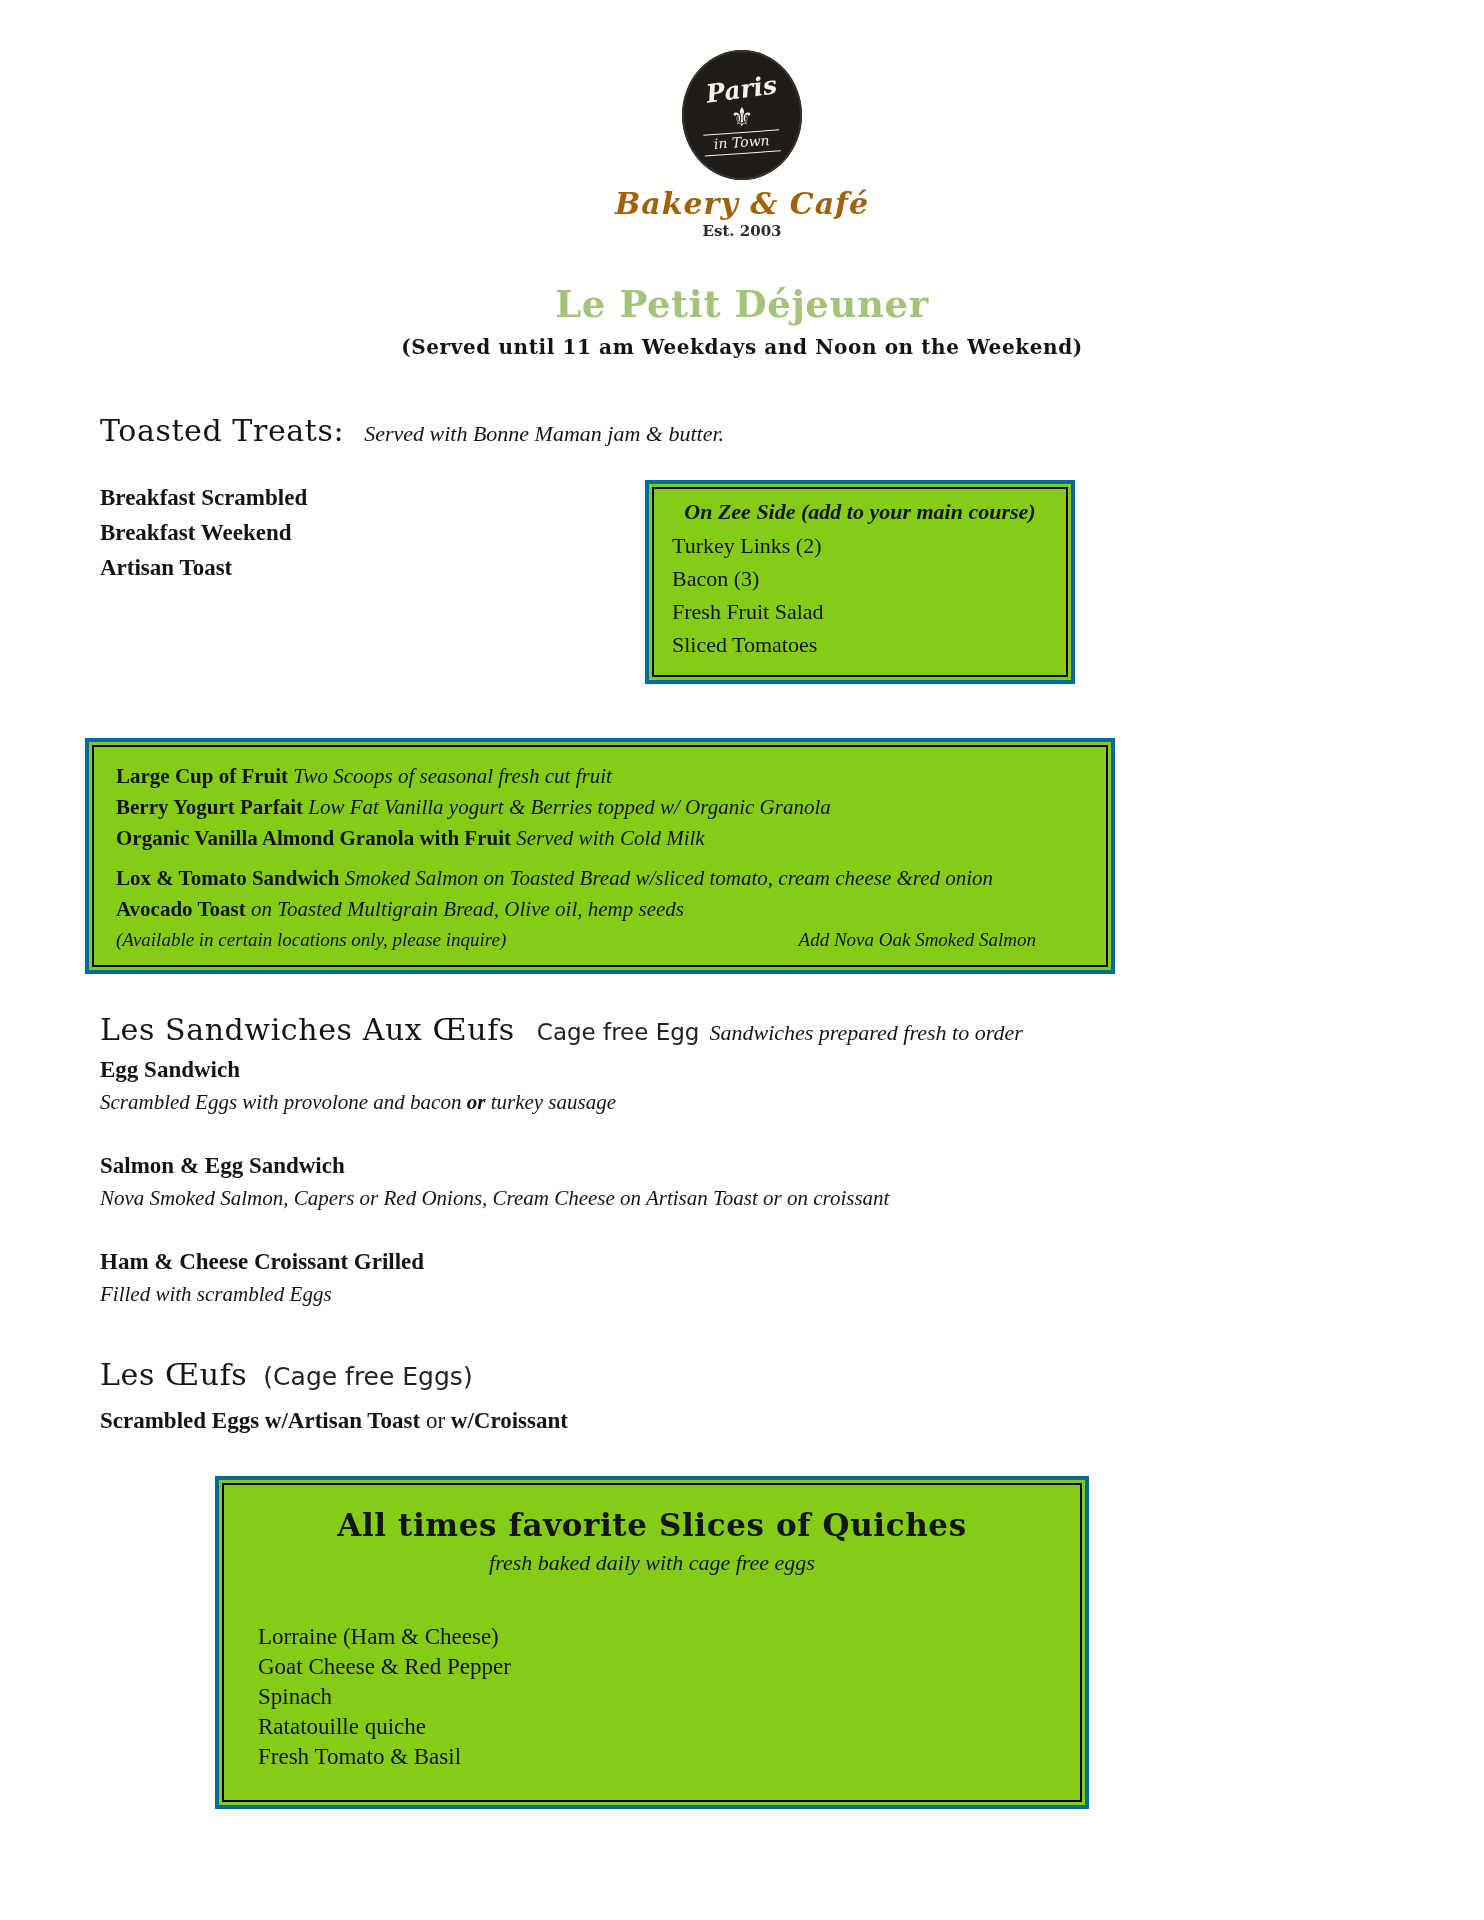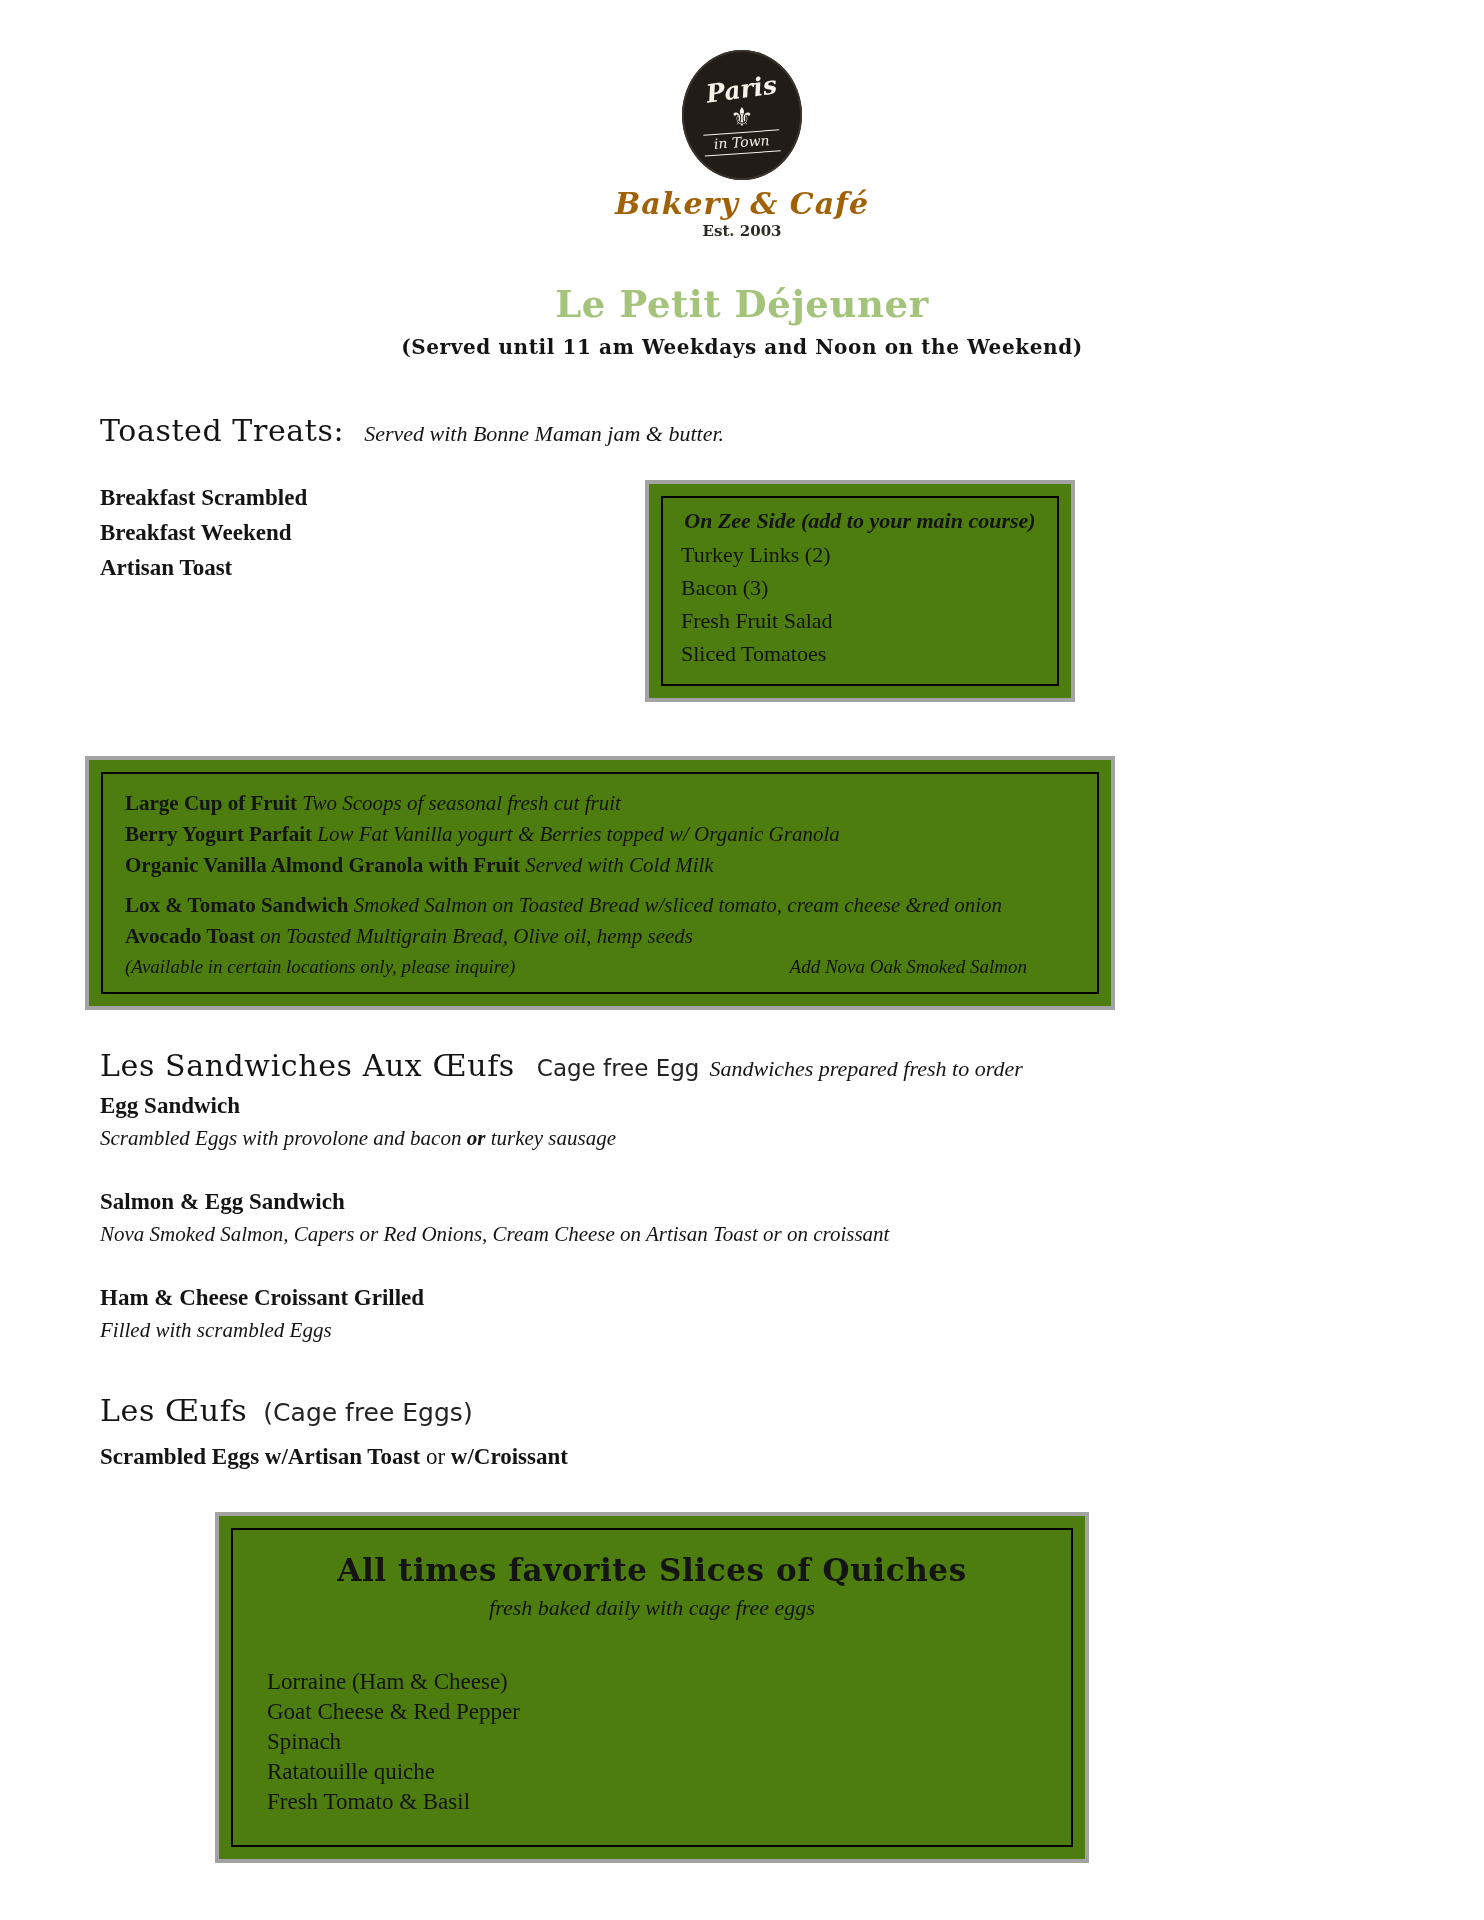--- a/index.html
+++ b/index.html
@@ -72,21 +72,21 @@
     letter-spacing: 0.3px;
     margin-top: 9px;
   }
 
   
   .fancy { font-family: "DejaVu Serif", serif; letter-spacing: 0.6px; }
   .sec-head { font-size: 30px; font-weight: 500; }
   .sec-note { font-style: italic; font-size: 22px; margin-left: 16px; }
   .hand { font-family: "DejaVu Sans", sans-serif; color: #222222; }
 
-  .dbox { border: 4px solid #a3a3a3; padding: 12px; background: #4d7c0f; box-sizing: border-box; }
+  .dbox { border: 4px solid #0369a1; padding: 3px; background: #84cc16; box-sizing: border-box; }
   .dbox-inner { border: 2px solid #000; box-sizing: border-box; }
 
   
   .toasted { margin-top: 54px; }
   .toasted-row { display: flex; margin-top: 32px; }
   .treat-list { list-style: none; margin: 0; padding: 0; width: 250px; flex: 0 0 auto; }
   .treat { font-weight: 700; font-size: 23px; line-height: 35px; }
 
   .side-box { width: 430px; margin-left: 295px; align-self: flex-start; }
   .side-box .dbox-inner { padding: 10px 18px 14px; }

